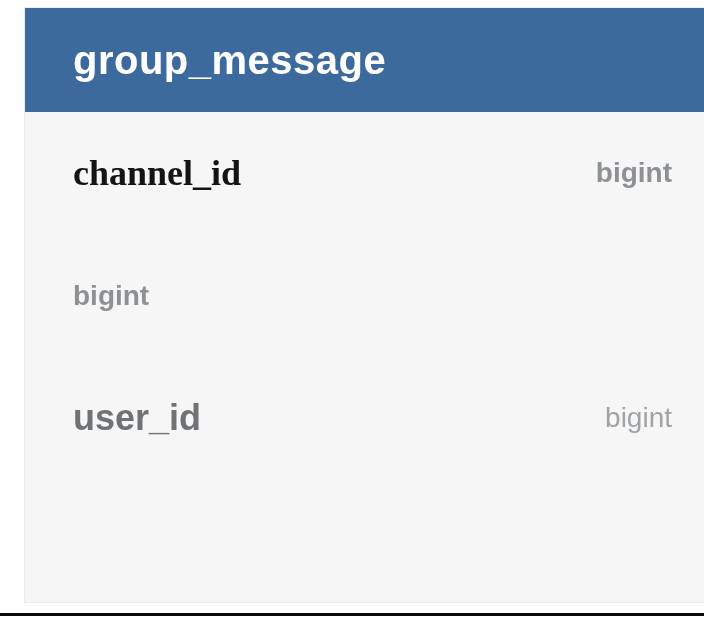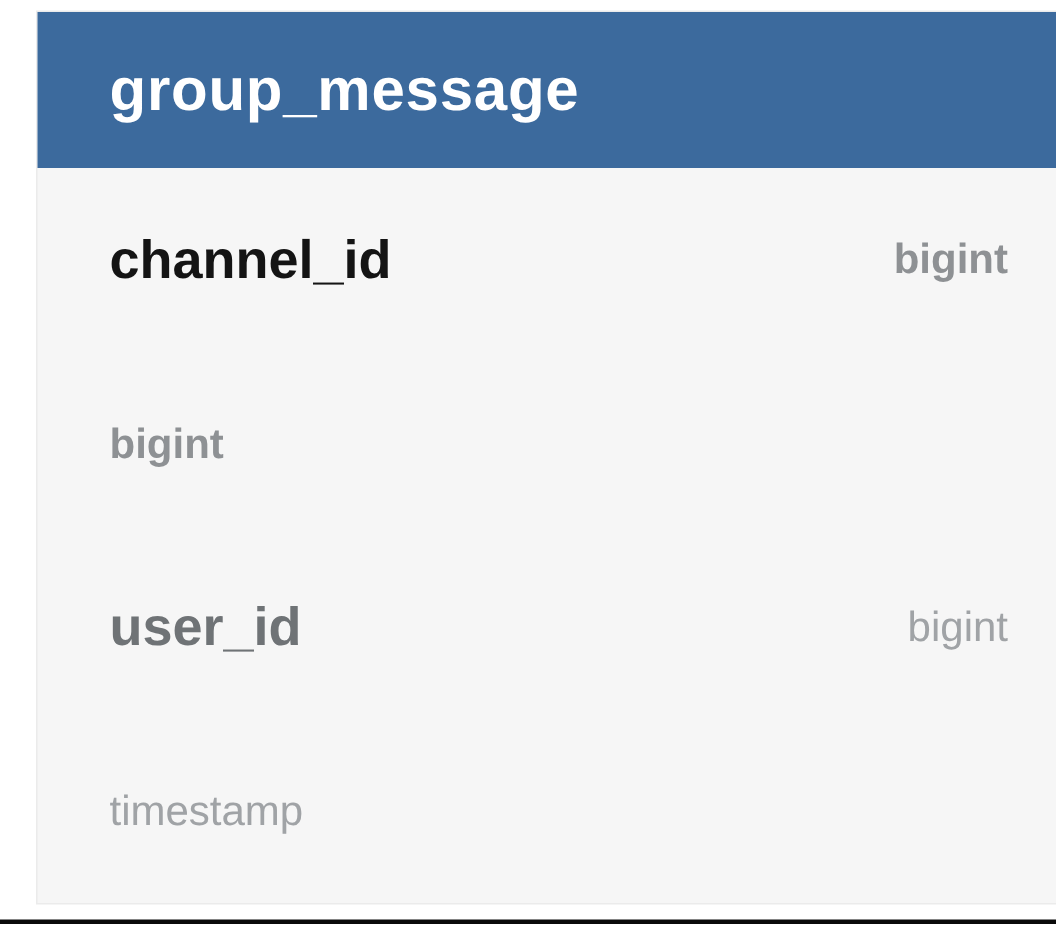--- a/index.html
+++ b/index.html
@@ -69,20 +69,21 @@
   }
   .col-type {
     font-size: 28px;
     font-weight: 400;
     color: var(--col-type);
     white-space: nowrap;
   }
   .row.pk .col-name {
     color: var(--pk-name);
     font-weight: 700;
+    font-family: Liberation Serif, serif;
   }
   .row.pk .col-type {
     color: var(--pk-type);
     font-weight: 700;
   }
   .bottom-line {
     position: absolute;
     left: 0;
     top: 613px;
     width: 704px;
@@ -108,18 +109,17 @@
     <span class="col-type">bigint</span>
   </div>
 
   <div class="row">
     <span class="col-name">user_id</span>
     <span class="col-type">bigint</span>
   </div>
 
 
   <div class="row">
-    <span class="col-type">timestamp</span>
   </div>
 </div>
   </div>
   <div class="bottom-line"></div>
 </div>
 
 </body></html>

